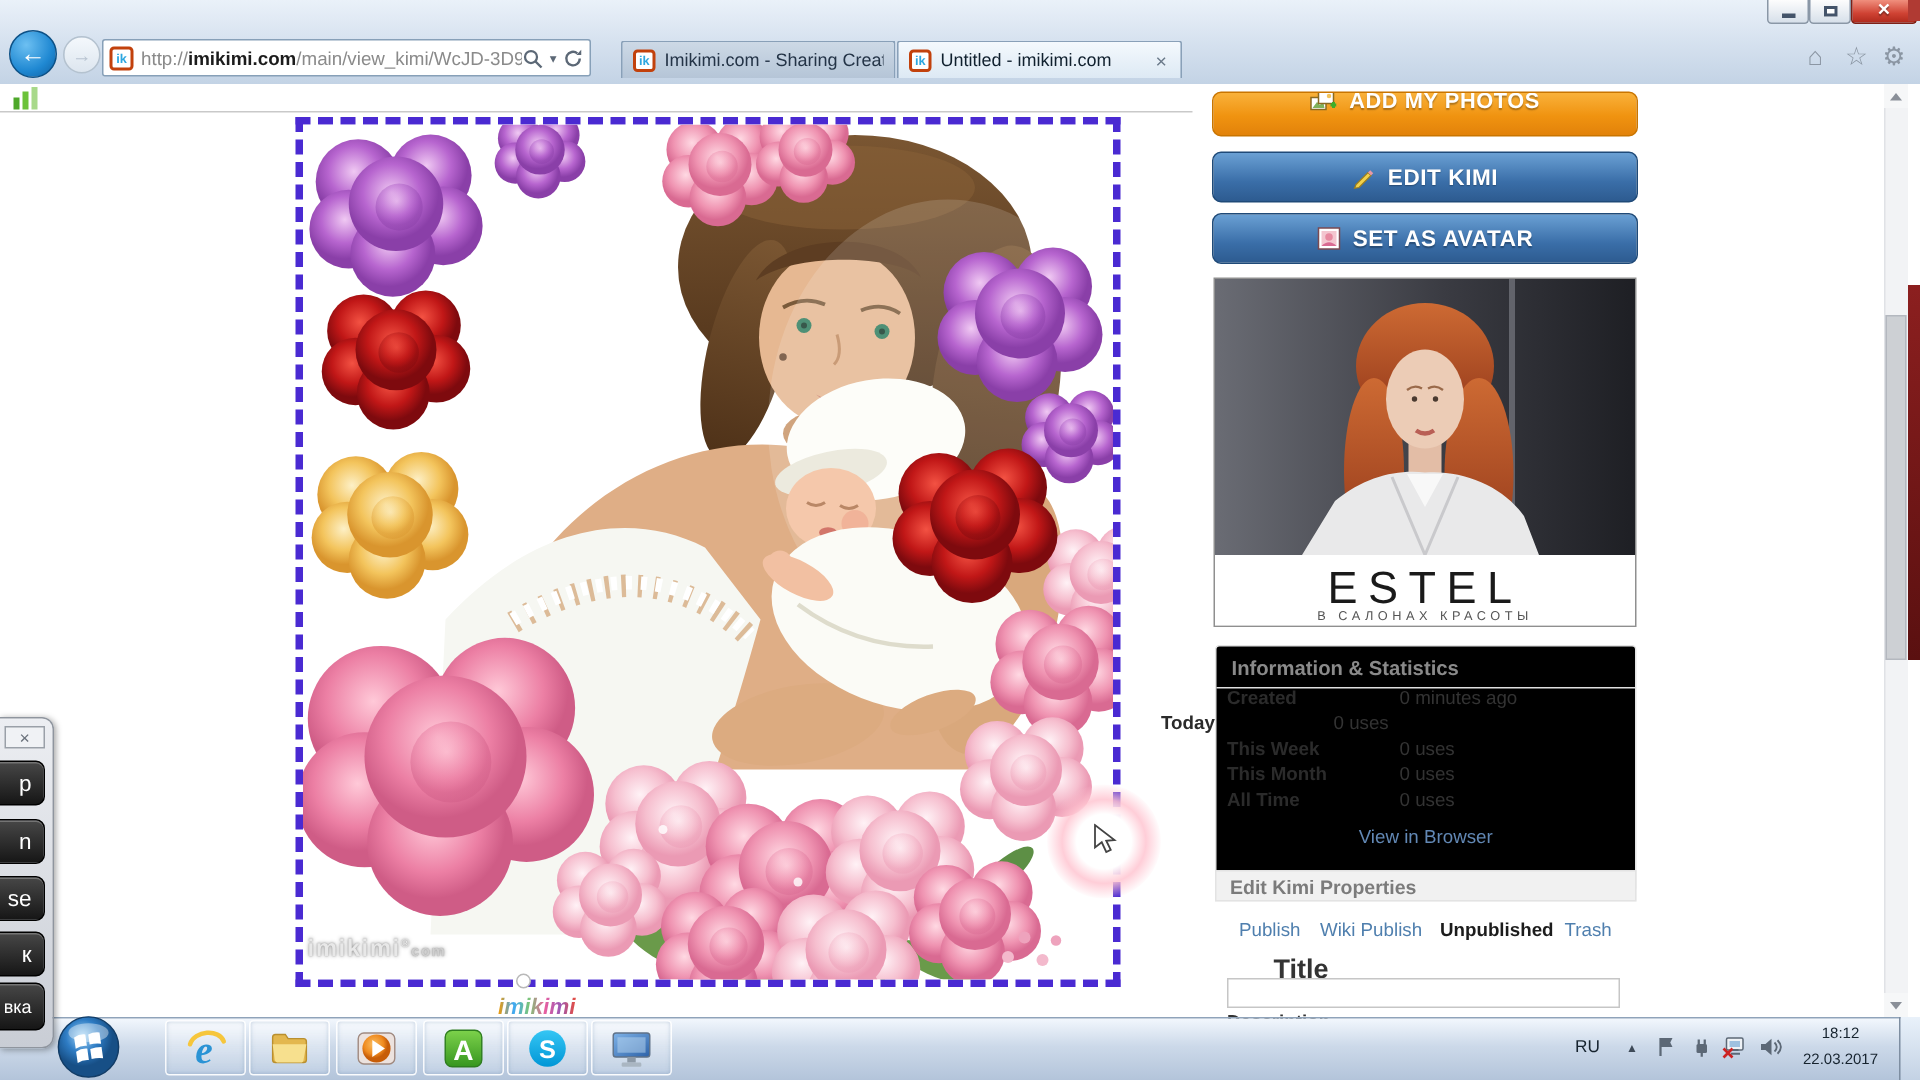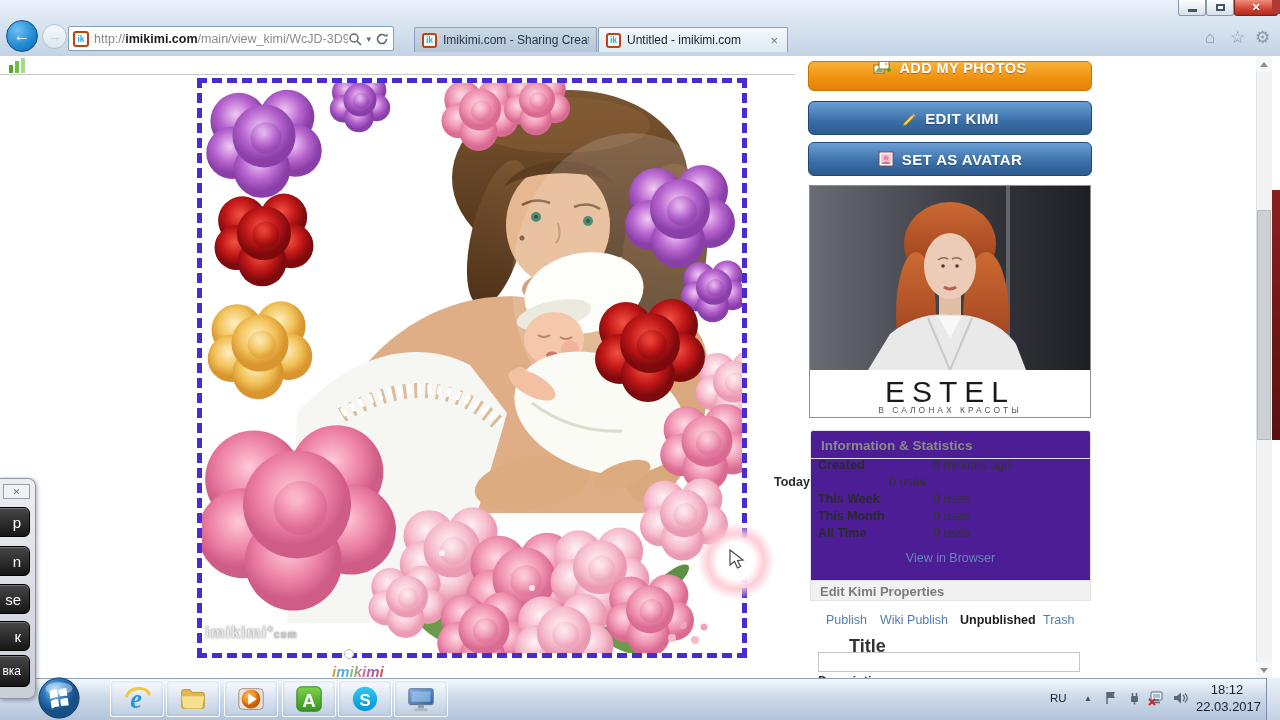--- a/index.html
+++ b/index.html
@@ -47,21 +47,21 @@
   .reg-bubble{left:344px;top:649px;width:10px;height:10px;border:1.5px solid #b9b9b9;border-radius:50%;background:#fff;box-sizing:border-box;}
   .glow{left:698px;top:523px;width:76px;height:76px;border-radius:50%;
     background:radial-gradient(circle,#ffffff 0 34%,rgba(255,197,209,.85) 52%,rgba(255,197,209,0) 72%);}
   
   .side-btn{width:284px;border-radius:6px;box-sizing:border-box;display:flex;align-items:center;justify-content:center;
     color:#fff;font-weight:bold;letter-spacing:.4px;text-shadow:0 1px 1px rgba(0,0,0,.3);}
   .orange{background:linear-gradient(#f9b13a,#f09310 55%,#e2820a);border:1px solid #c97500;}
   .blue{background:linear-gradient(#6aa0d4,#3a6ea8 60%,#2d5b90);border:1px solid #1f4a78;}
   .btn-row{display:flex;align-items:center;gap:8px;}
   .ad{left:809px;top:185px;width:282px;height:233px;border:1px solid #8f8f8f;box-sizing:border-box;background:#fff;}
-  .stats{left:810px;top:430px;width:281px;height:165px;background:#4c1d95;border:1px solid #e3e3e3;border-radius:3px;box-sizing:border-box;}
+  .stats{left:810px;top:430px;width:281px;height:165px;background:#000000;border:1px solid #e3e3e3;border-radius:3px;box-sizing:border-box;}
   .stats h3{margin:0;padding:7px 10px 5px;font-size:13.5px;color:#8a8a8a;border-bottom:1px solid #e0e0e0;}
   .stat-row{position:absolute;left:10px;width:260px;font-size:12.5px;color:#333;}
   .stat-row b{display:inline-block;width:115px;font-weight:bold;color:#2b2b2b;}
   .stat-link{position:absolute;left:0;width:281px;text-align:center;color:#6288b5;font-size:12.5px;}
   .props-hd{left:810px;top:580px;width:281px;height:21px;background:#f1f1f1;border:1px solid #e3e3e3;box-sizing:border-box;
     font-size:13px;font-weight:bold;color:#7b7b7b;padding:3px 9px;}
   .prop-tab{position:absolute;top:613px;font-size:12.5px;color:#4f7fae;}
   .prop-tab.on{color:#1c1c1c;font-weight:bold;}
   .title-input{left:818px;top:652px;width:262px;height:20px;border:1px solid #c6c6c6;box-sizing:border-box;background:#fff;font-size:12px;padding:0 4px;}
   
@@ -72,21 +72,21 @@
   .sb-thumb{left:1257px;top:210px;width:14px;height:230px;background:#cdd0d4;border:1px solid #b4b8bf;box-sizing:border-box;}
   .red-strip{left:1272px;top:190px;width:8px;height:250px;background:linear-gradient(#8c1f1f,#5a1010);}
   .red-sliver{left:1272px;top:0;width:8px;height:14px;background:#b03a33;}
   
   .taskbar{left:0;top:678px;width:1280px;height:42px;
     background:linear-gradient(#f2f7fd,#ccd9e9 45%,#b3c4da);border-top:1px solid #8fa3ba;box-sizing:border-box;}
   .task-app{top:680px;width:54px;height:37px;border:1px solid rgba(255,255,255,.85);border-radius:3px;box-sizing:border-box;
     background:linear-gradient(rgba(255,255,255,.55),rgba(210,225,243,.25));box-shadow:inset 0 0 3px rgba(90,120,160,.35);
     display:flex;align-items:center;justify-content:center;}
   .tray-ic{top:690px;width:16px;height:16px;}
-  .clock{left:1196px;top:681px;width:62px;text-align:center;font-size:13px;color:#16232e;line-height:17px;}
+  .clock{left:1196px;top:681px;width:62px;text-align:center;font-size:10px;color:#16232e;line-height:17px;}
   .show-desk{left:1266px;top:678px;width:14px;height:42px;background:linear-gradient(#e9f1fa,#c3d2e4);border-left:1px solid #7e8ea1;box-sizing:border-box;}
   .tray-txt{font-size:11.5px;color:#16232e;}
   
   .lpanel{left:0;top:478px;width:36px;height:221px;background:linear-gradient(#eceef2,#c9cdd5);
     border:1px solid #8f959e;border-left:none;border-radius:0 8px 8px 0;box-sizing:border-box;z-index:60;box-shadow:1px 1px 4px rgba(0,0,0,.35);}
   .lp-close{left:3px;top:484px;width:27px;height:15px;border:1px solid #9aa0a8;background:#f0f2f5;box-sizing:border-box;
     display:flex;align-items:center;justify-content:center;font-size:9px;color:#6a717b;}
   .lp-btn{left:-16px;width:46px;height:30px;background:linear-gradient(#474747,#161616);border:1px solid #000;border-radius:6px;
     box-sizing:border-box;color:#fff;font-size:15px;display:flex;align-items:center;justify-content:flex-end;padding-right:8px;
     box-shadow:inset 0 1px 0 rgba(255,255,255,.25);}

